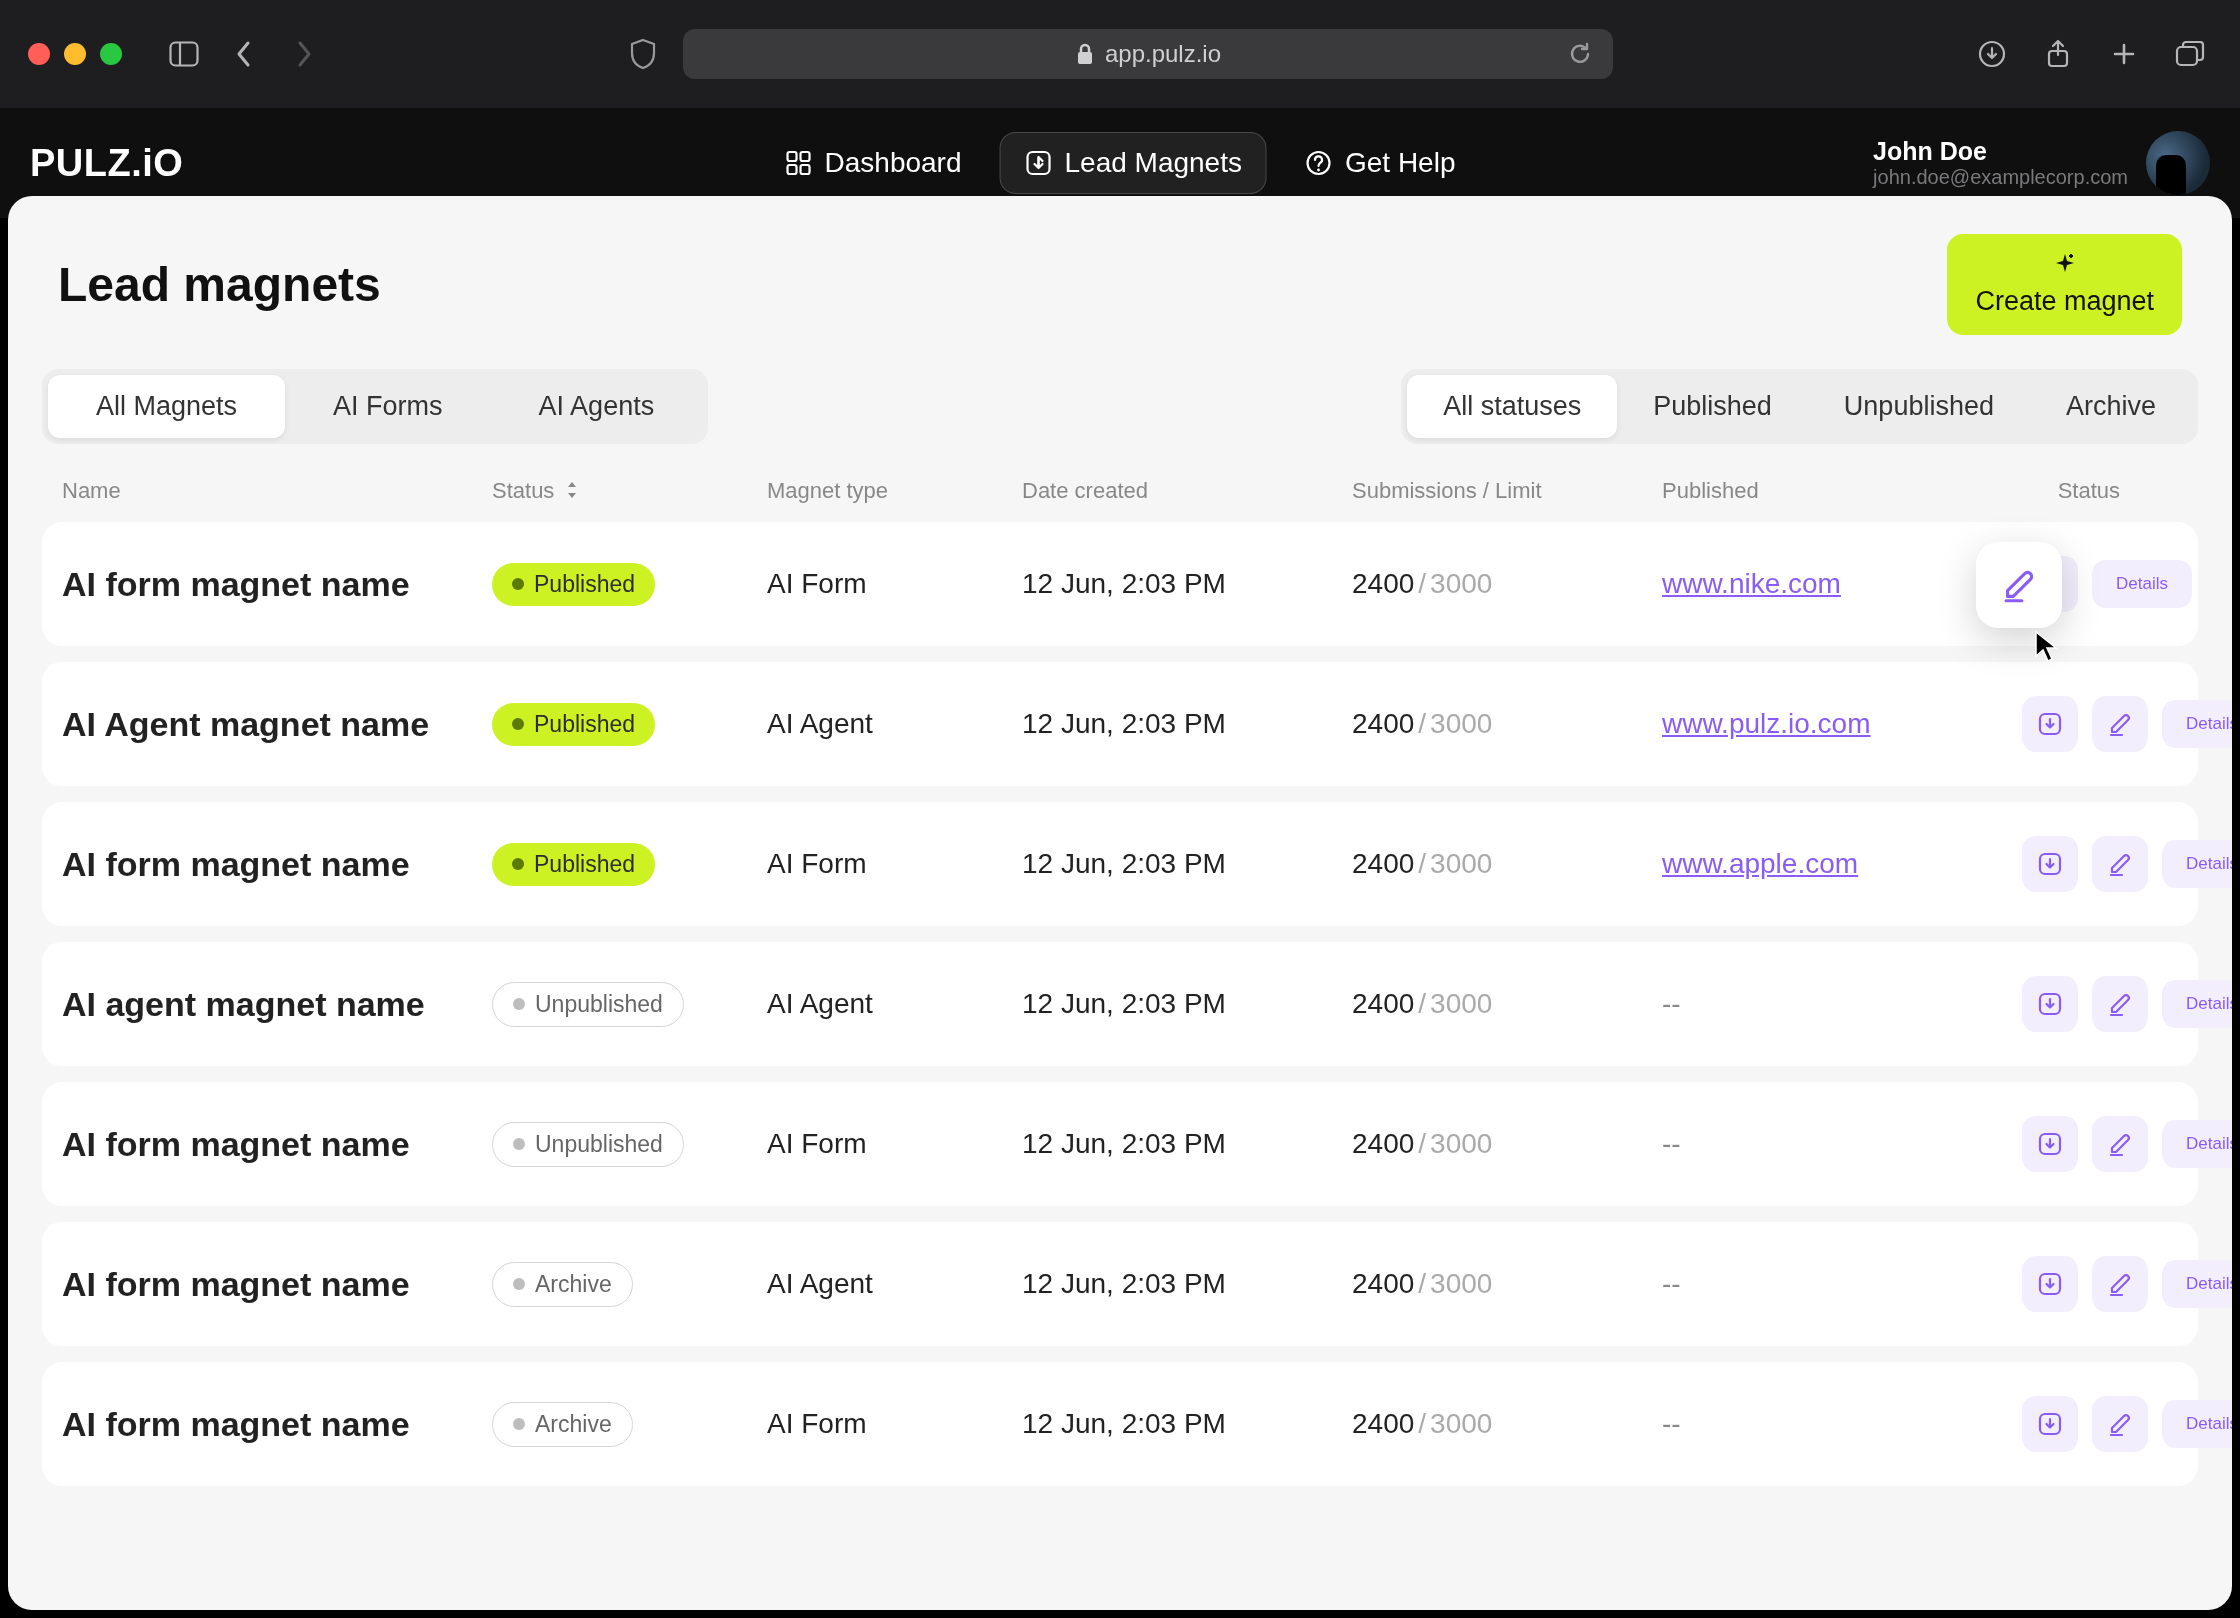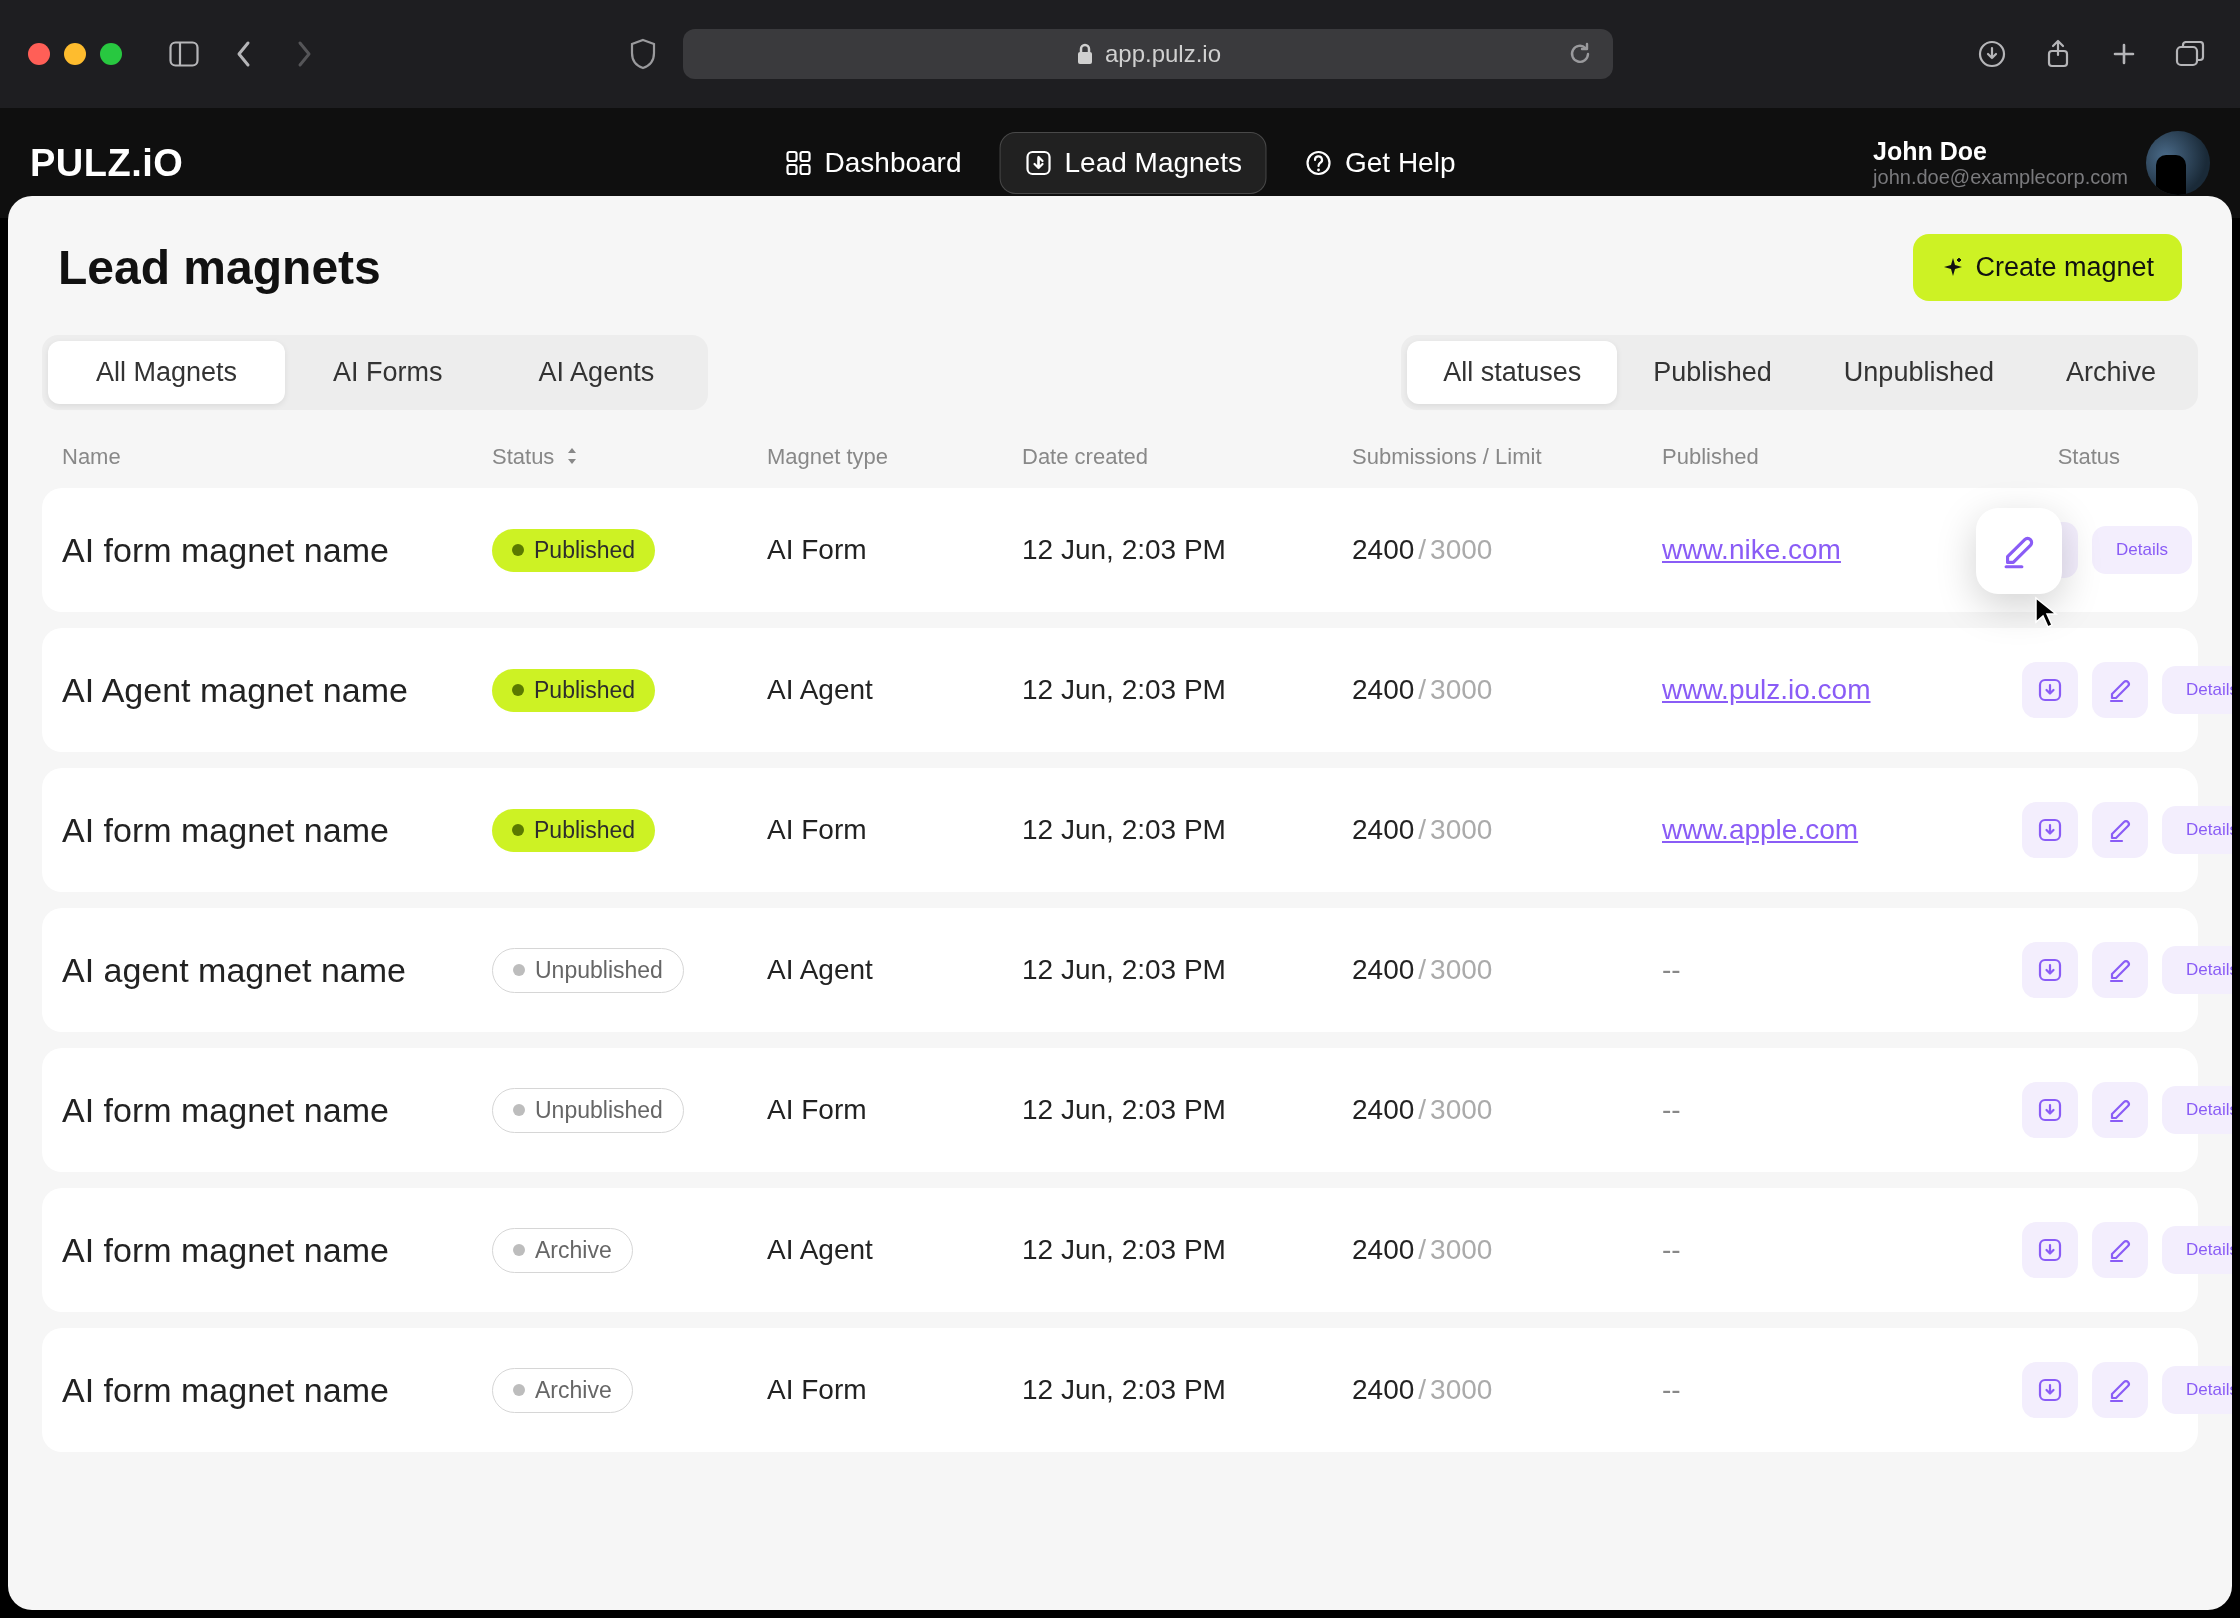--- a/index.html
+++ b/index.html
@@ -130,20 +130,21 @@
     display: flex;
     align-items: center;
     gap: 10px;
     background: #cdf224;
     color: #111;
     border: none;
     font-size: 27px;
     font-weight: 500;
     padding: 18px 28px;
     border-radius: 16px;
+    flex-direction: column;
   }
   .seg-row {
     display: flex;
     align-items: center;
     justify-content: space-between;
     padding: 0 34px 24px 34px;
   }
   .seg-group {
     display: flex;
     background: #ededed;
@@ -182,21 +183,21 @@
     display: grid;
     grid-template-columns: 430px 275px 255px 330px 310px 360px 1fr;
     align-items: center;
     background: #fff;
     border-radius: 20px;
     padding: 34px 20px;
     margin-bottom: 16px;
     font-size: 28px;
     color: #222;
   }
-  .trow .name { font-size: 34px; font-weight: 400; }
+  .trow .name { font-size: 34px; font-weight: 700; }
   .status-badge {
     display: inline-flex;
     align-items: center;
     gap: 10px;
     border-radius: 999px;
     padding: 8px 20px;
     font-size: 23px;
     font-weight: 500;
   }
   .dot { width: 12px; height:12px; border-radius:50%; }

